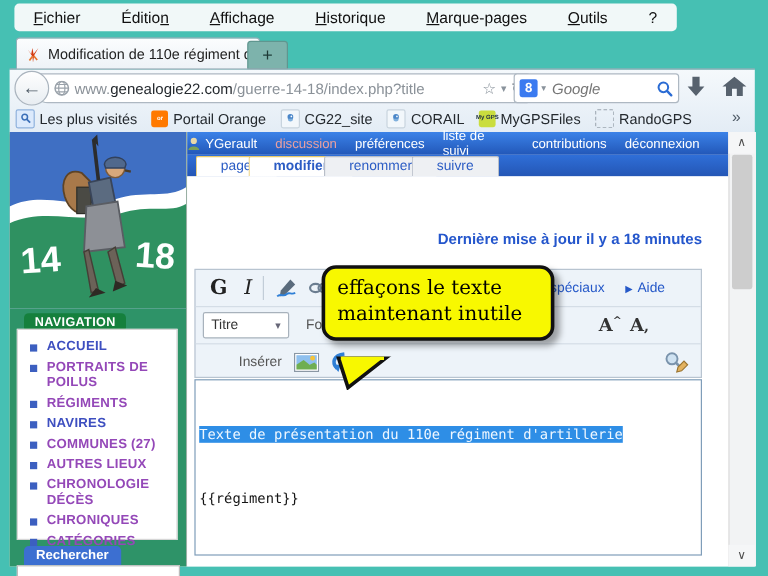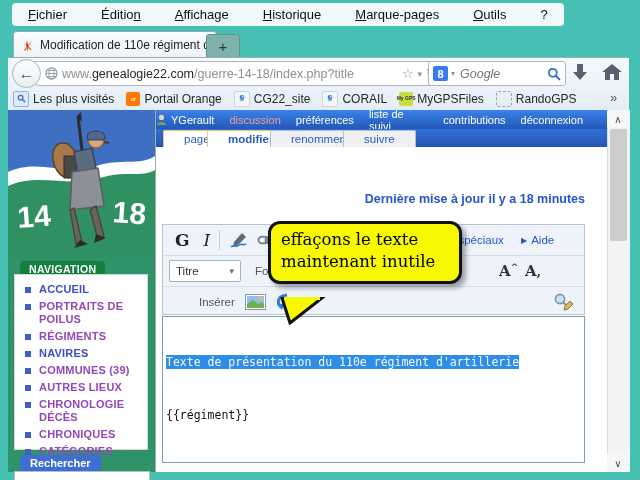--- a/index.html
+++ b/index.html
@@ -267,21 +267,21 @@
       <text x="10" y="118" font-family="Liberation Sans, sans-serif" font-size="30" font-weight="bold" fill="#ffffff" transform="rotate(-4 10 118)">14</text>
       <text x="104" y="112" font-family="Liberation Sans, sans-serif" font-size="30" font-weight="bold" fill="#ffffff" transform="rotate(4 104 112)">18</text>
     </svg>
   </div>
   <div id="nav-badge" class="abs">NAVIGATION</div>
   <div id="nav-panel" class="abs">
     <div class="nav-item c-blue"><span class="bullet"></span><span>ACCUEIL</span></div>
     <div class="nav-item c-purple"><span class="bullet"></span><span>PORTRAITS DE POILUS</span></div>
     <div class="nav-item c-purple"><span class="bullet"></span><span>RÉGIMENTS</span></div>
     <div class="nav-item c-blue"><span class="bullet"></span><span>NAVIRES</span></div>
-    <div class="nav-item c-purple"><span class="bullet"></span><span>COMMUNES (39)</span></div>
+    <div class="nav-item c-purple"><span class="bullet"></span><span>COMMUNES (27)</span></div>
     <div class="nav-item c-purple"><span class="bullet"></span><span>AUTRES LIEUX</span></div>
     <div class="nav-item c-purple"><span class="bullet"></span><span>CHRONOLOGIE DÉCÈS</span></div>
     <div class="nav-item c-purple"><span class="bullet"></span><span>CHRONIQUES</span></div>
     <div class="nav-item c-purple"><span class="bullet"></span><span>CATÉGORIES</span></div>
   </div>
   <div id="search-badge" class="abs">Rechercher</div>
   <div id="side-searchbox" class="abs"></div>
 
   <div id="main-border" class="abs"></div>
   <div id="userbar" class="abs">

